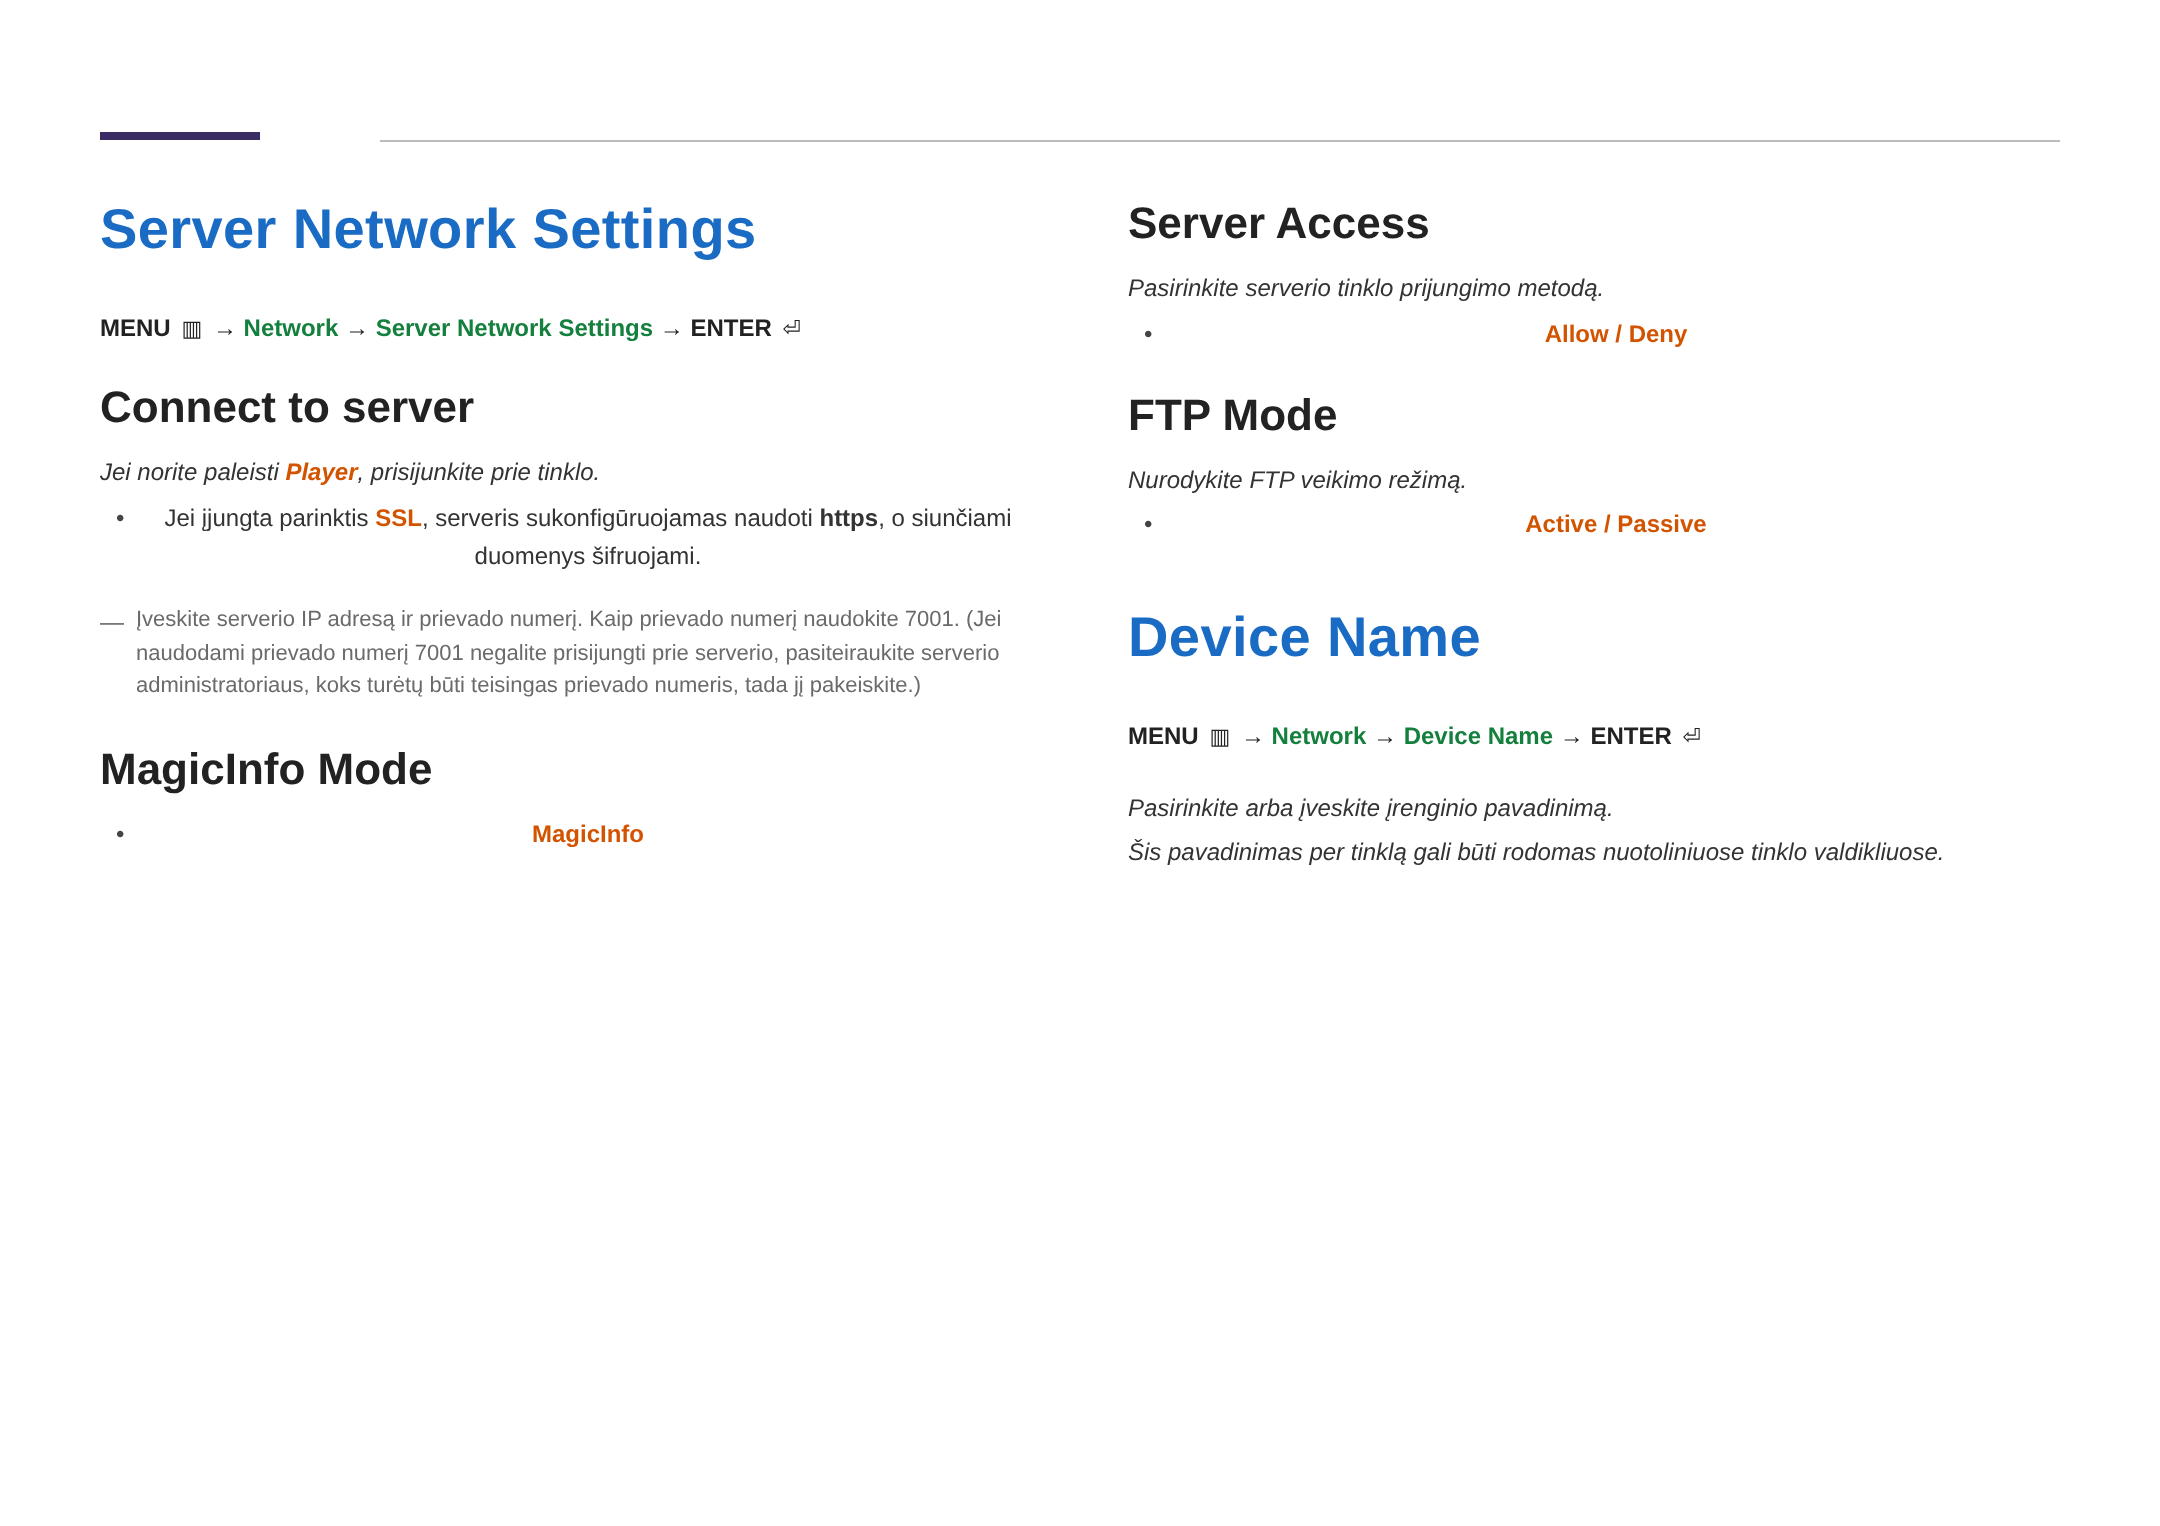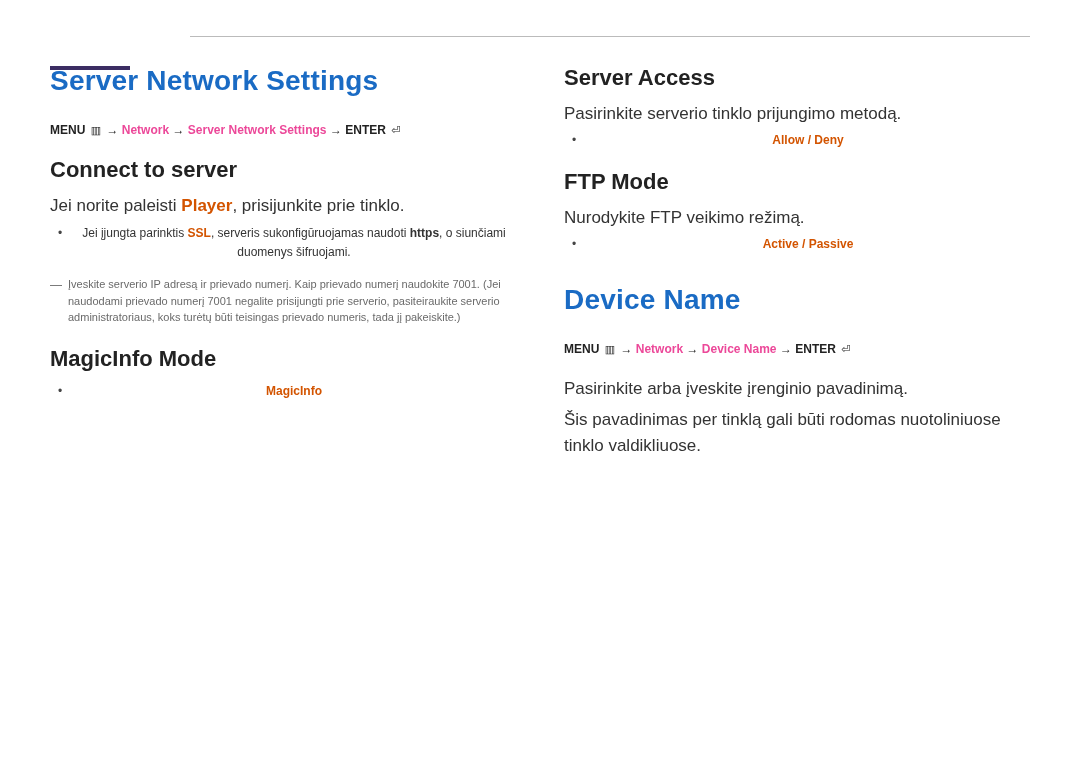--- a/index.html
+++ b/index.html
@@ -1,18 +1,18 @@
 <!DOCTYPE html>
 <html><head>
 <meta charset="utf-8">
 <style>
   * { box-sizing: border-box; margin: 0; padding: 0; }
   html, body { width: 1080px; height: 763px; background: #fff; font-family: "Segoe UI", "Myriad Pro", Arial, sans-serif; }
   .page {
-    padding: 36px 50px 0 50px;
+    padding: 70px 50px 0 50px;
     position: relative;
   }
   .top-rule {
     border-top: 1px solid #bbb;
     margin-left: 140px;
     margin-bottom: 28px;
   }
   .tab-mark {
     position: absolute;
     top: 66px;
@@ -41,32 +41,33 @@
     color: #222;
     margin-top: 18px;
     margin-bottom: 10px;
   }
   .breadcrumb {
     font-size: 12px;
     color: #222;
     margin-bottom: 20px;
   }
   .breadcrumb .bc-key { font-weight: 700; }
-  .breadcrumb .bc-orange { color: #ec4899; font-weight: 700; }
+  .breadcrumb .bc-orange { color: #15803d; font-weight: 700; }
   .breadcrumb .icon {
     display: inline-block;
     font-size: 11px;
     vertical-align: middle;
     margin: 0 2px;
   }
   p.body {
-    font-size: 17px;
+    font-size: 12px;
     color: #333;
     line-height: 1.55;
     margin-bottom: 4px;
+    font-style: italic;
   }
   p.small {
     font-size: 11px;
     color: #6a6a6a;
     line-height: 1.5;
     margin: 6px 0 2px 14px;
   }
   .dash-note {
     display:flex;
     gap:6px;

